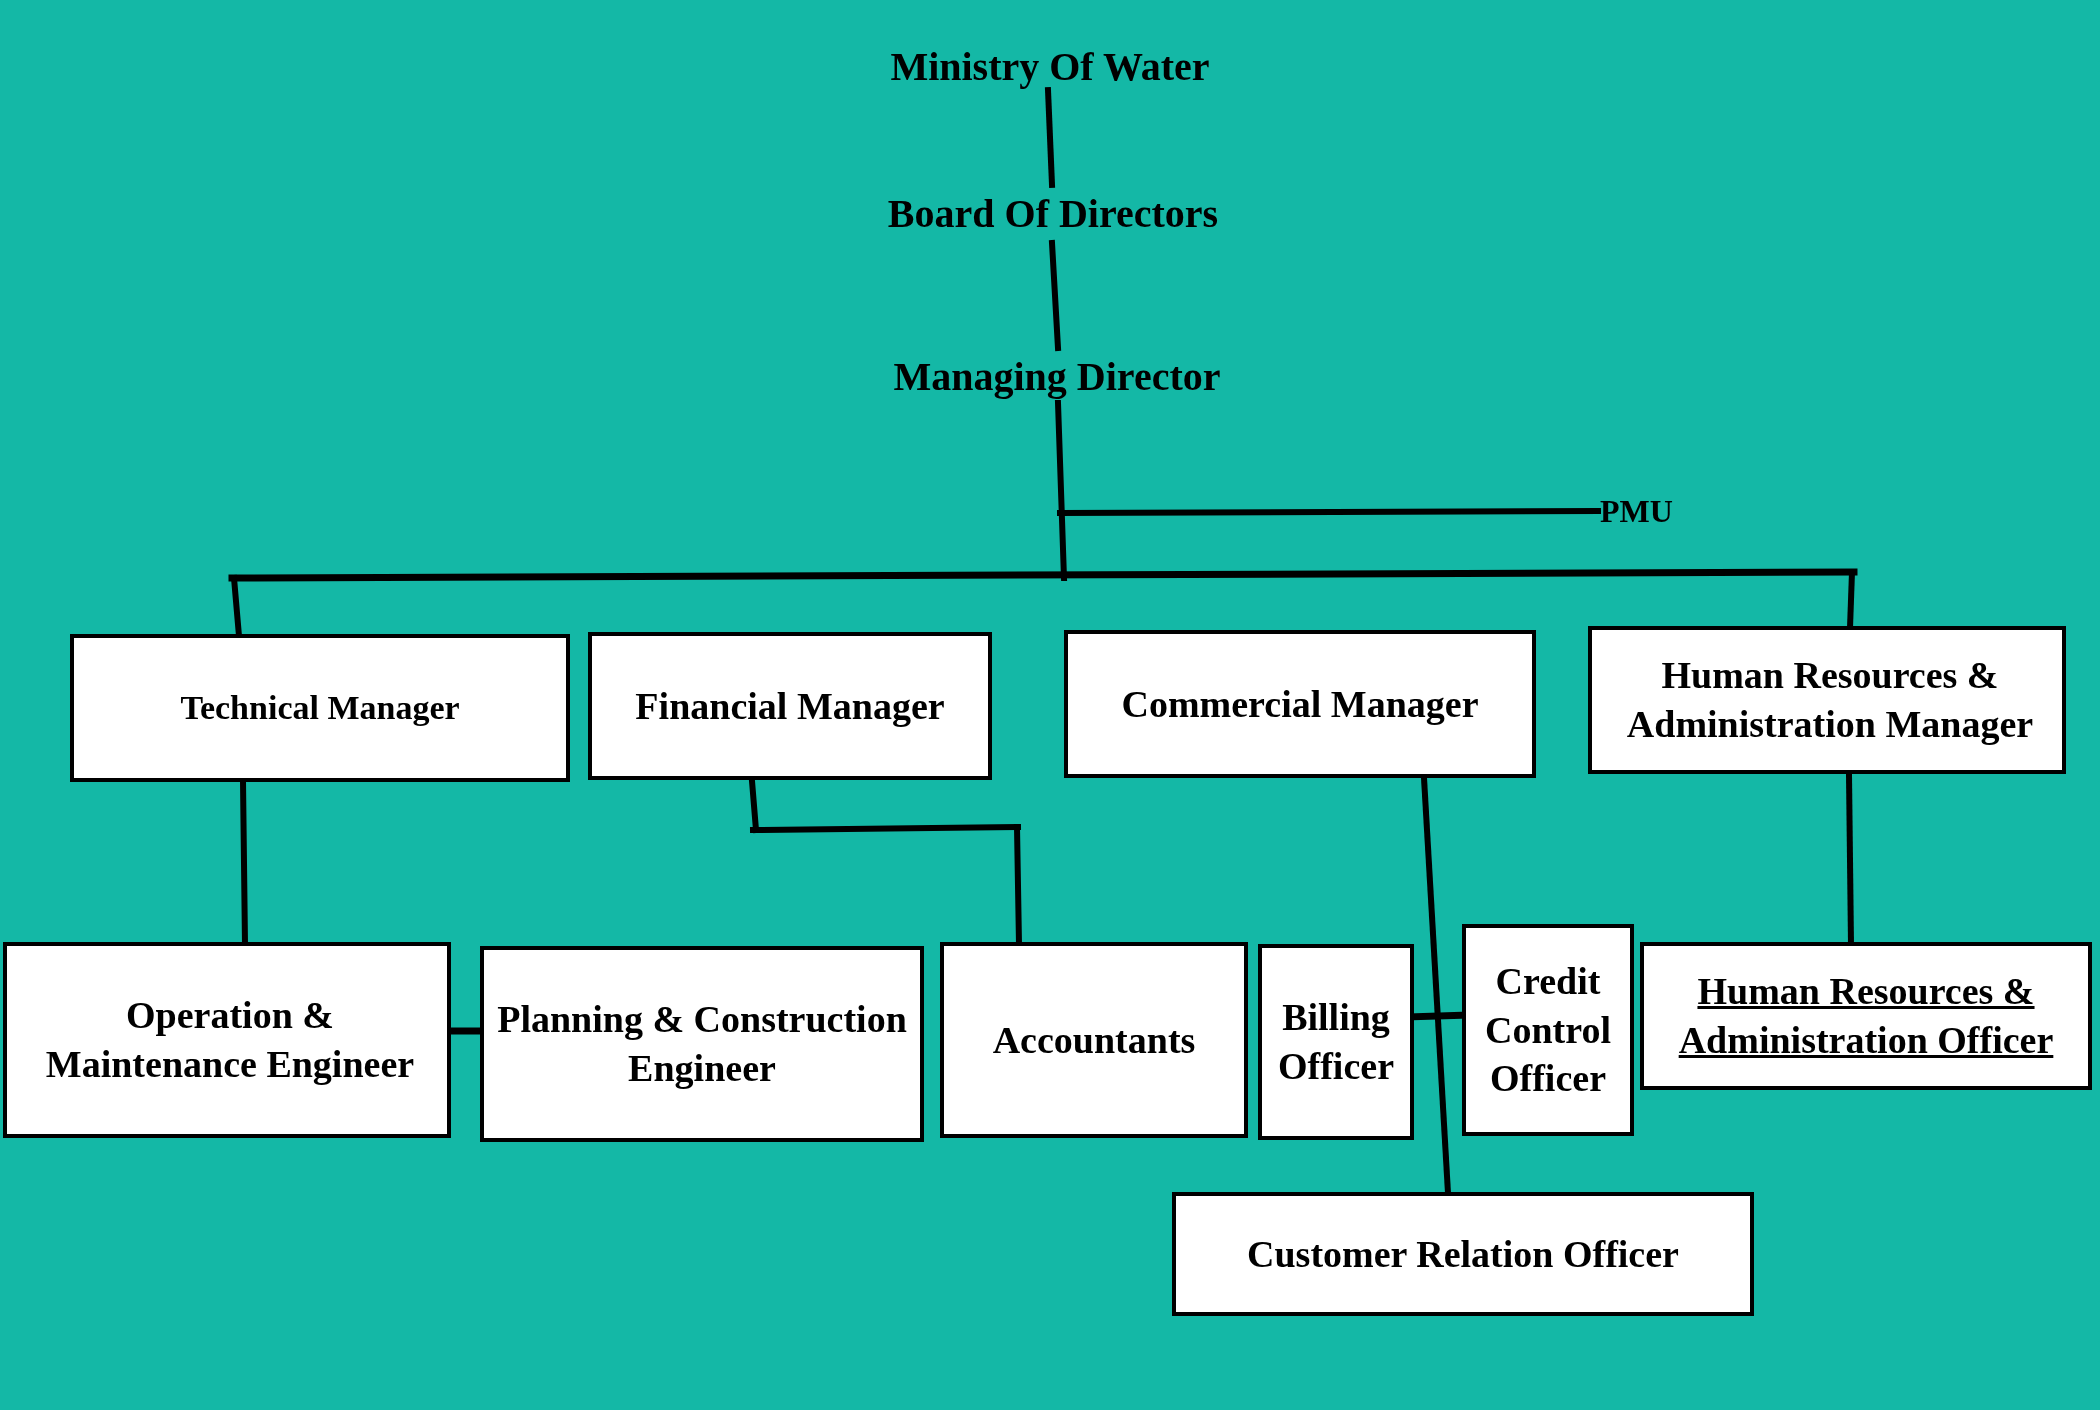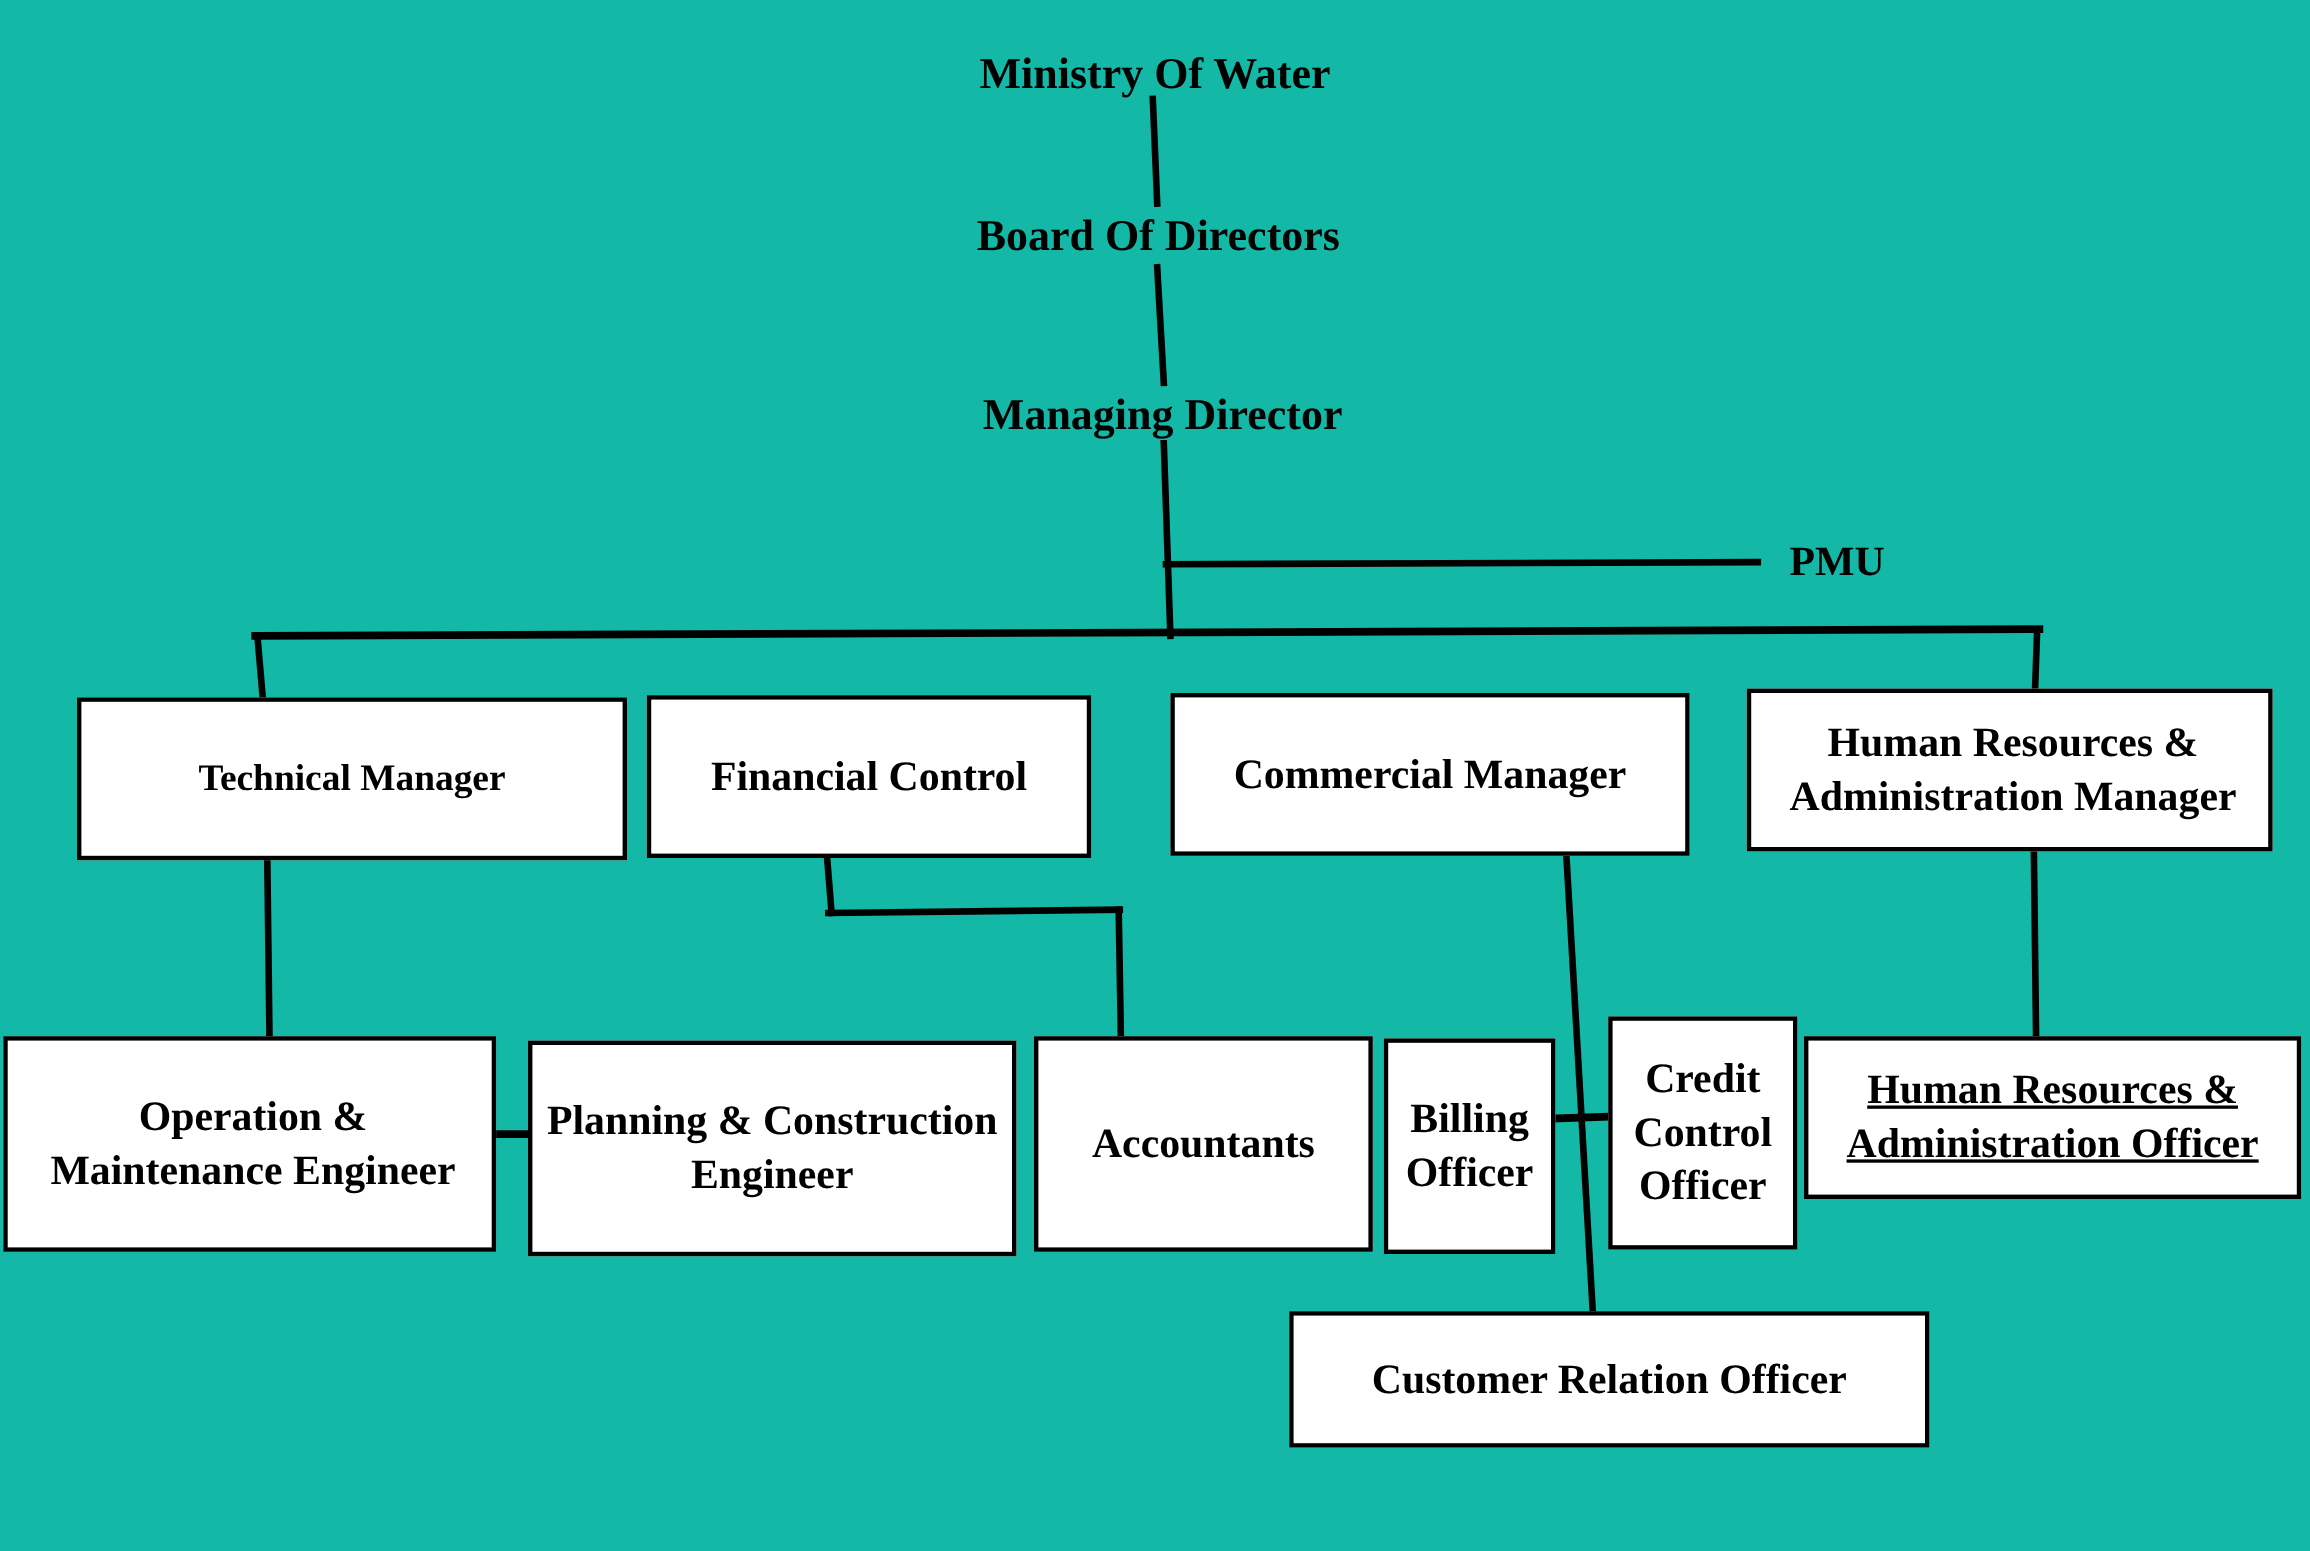--- a/index.html
+++ b/index.html
@@ -81,30 +81,30 @@
   </div>
 
   <div class="node-label" style="left:818px; top:185px; width:470px; height:56px; font-size:40px;">
     <span>Board Of Directors</span>
   </div>
 
   <div class="node-label" style="left:822px; top:348px; width:470px; height:56px; font-size:40px;">
     <span>Managing Director</span>
   </div>
 
-  <div class="node-label" style="left:1600px; top:484px; width:140px; height:54px; font-size:38px; justify-content:center;">
+  <div class="node-label" style="left:1600px; top:484px; width:140px; height:54px; font-size:32px; justify-content:flex-start;">
     <span>PMU</span>
   </div>
 
   <div class="node-box" style="left:54px; top:634px; width:500px; height:148px; font-size:34px;margin-left:16px;">
     <span>Technical Manager</span>
   </div>
 
   <div class="node-box" style="left:588px; top:632px; width:404px; height:148px; font-size:38px;">
-    <span>Financial Control</span>
+    <span>Financial Manager</span>
   </div>
 
   <div class="node-box" style="left:1064px; top:630px; width:472px; height:148px; font-size:38px;">
     <span>Commercial Manager</span>
   </div>
 
   <div class="node-box" style="left:1588px; top:626px; width:478px; height:148px; font-size:38px;padding-left:12px;">
     <span>Human Resources &amp; Administration Manager</span>
   </div>
 

